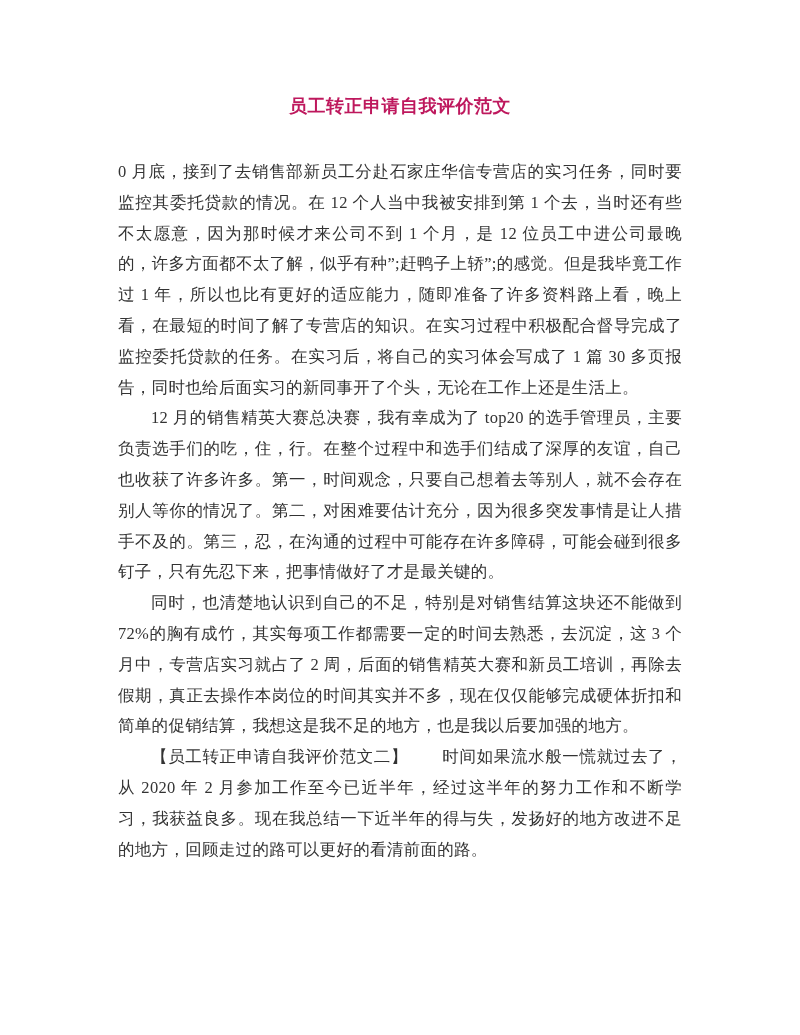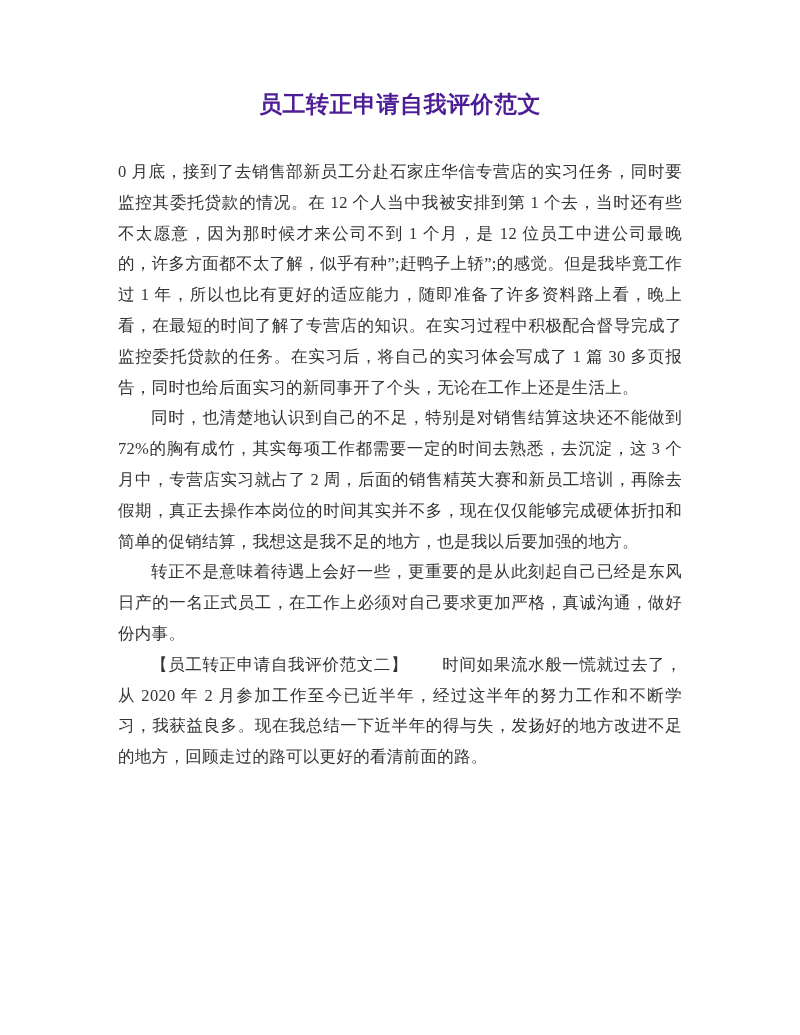--- a/index.html
+++ b/index.html
@@ -13,26 +13,26 @@
     height: 1035px;
     background: #ffffff;
     box-sizing: border-box;
     padding: 96px 118px 0 118px;
     overflow: hidden;
     font-family: "Liberation Serif", "DejaVu Serif", serif;
   }
   .doc-title {
     margin: 0 0 41px 0;
     text-align: center;
-    font-size: 23px;
+    font-size: 18px;
     font-weight: bold;
-    color: #4c1d95;
+    color: #be185d;
     letter-spacing: 0.5px;
     line-height: 20px;
-    font-family: Liberation Mono, monospace;
+    font-family: Liberation Sans, sans-serif;
   }
   .doc-body {
     width: 564px;
   }
   .para {
     margin: 0;
     font-size: 16.5px;
     line-height: 30.8px;
     color: #333333;
     text-align: justify;
@@ -48,17 +48,17 @@
   }
 </style>
 </head>
 <body>
 
 <div class="page">
   <h1 class="doc-title">员工转正申请自我评价范文</h1>
 
   <div class="doc-body">
     <p class="para no-indent">0 月底，接到了去销售部新员工分赴石家庄华信专营店的实习任务，同时要监控其委托贷款的情况。在 12 个人当中我被安排到第 1 个去，当时还有些不太愿意，因为那时候才来公司不到 1 个月，是 12 位员工中进公司最晚的，许多方面都不太了解，似乎有种”;赶鸭子上轿”;的感觉。但是我毕竟工作过 1 年，所以也比有更好的适应能力，随即准备了许多资料路上看，晚上看，在最短的时间了解了专营店的知识。在实习过程中积极配合督导完成了监控委托贷款的任务。在实习后，将自己的实习体会写成了 1 篇 30 多页报告，同时也给后面实习的新同事开了个头，无论在工作上还是生活上。</p>
+    <p class="para indent">12 月的销售精英大赛总决赛，我有幸成为了 top20 的选手管理员，主要负责选手们的吃，住，行。在整个过程中和选手们结成了深厚的友谊，自己也收获了许多许多。第一，时间观念，只要自己想着去等别人，就不会存在别人等你的情况了。第二，对困难要估计充分，因为很多突发事情是让人措手不及的。第三，忍，在沟通的过程中可能存在许多障碍，可能会碰到很多钉子，只有先忍下来，把事情做好了才是最关键的。</p>
     <p class="para indent">同时，也清楚地认识到自己的不足，特别是对销售结算这块还不能做到 72%的胸有成竹，其实每项工作都需要一定的时间去熟悉，去沉淀，这 3 个月中，专营店实习就占了 2 周，后面的销售精英大赛和新员工培训，再除去假期，真正去操作本岗位的时间其实并不多，现在仅仅能够完成硬体折扣和简单的促销结算，我想这是我不足的地方，也是我以后要加强的地方。</p>
-    <p class="para indent">转正不是意味着待遇上会好一些，更重要的是从此刻起自己已经是东风日产的一名正式员工，在工作上必须对自己要求更加严格，真诚沟通，做好份内事。</p>
     <p class="para indent">【员工转正申请自我评价范文二】　　时间如果流水般一慌就过去了，从 2020 年 2 月参加工作至今已近半年，经过这半年的努力工作和不断学习，我获益良多。现在我总结一下近半年的得与失，发扬好的地方改进不足的地方，回顾走过的路可以更好的看清前面的路。</p>
   </div>
 </div>
 
 </body></html>

